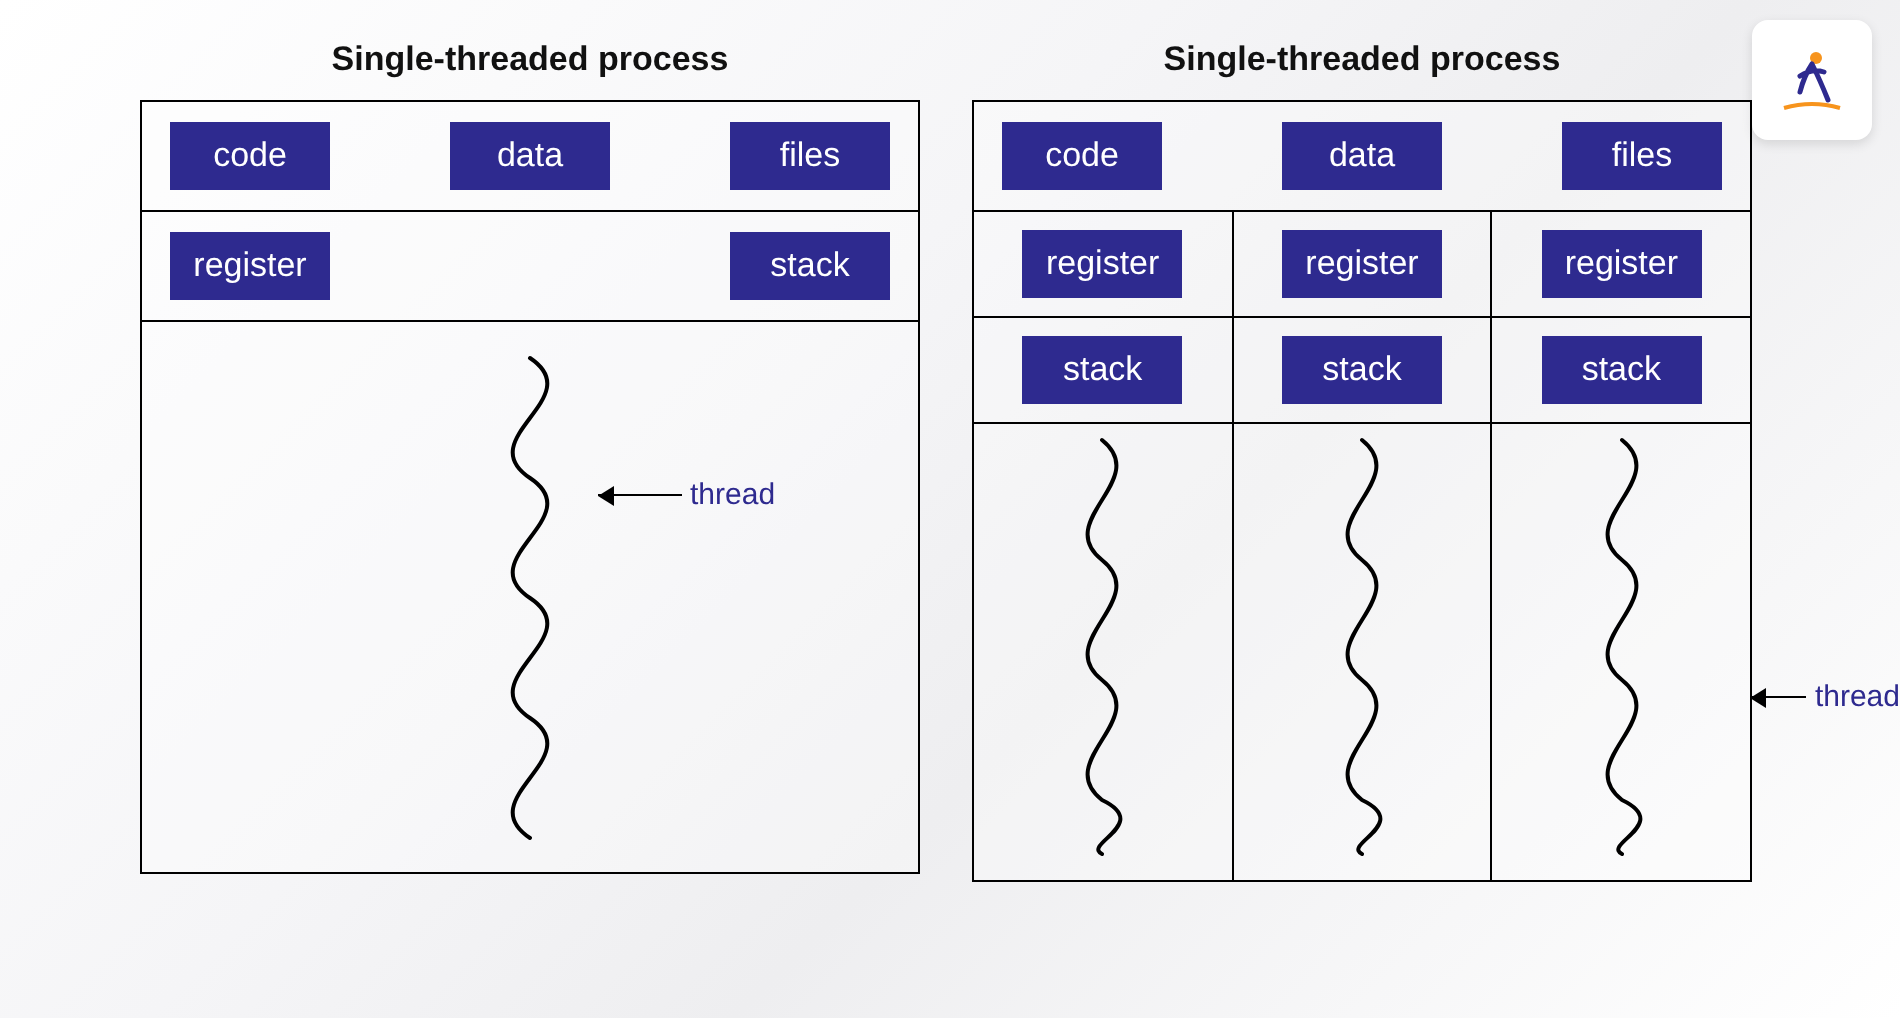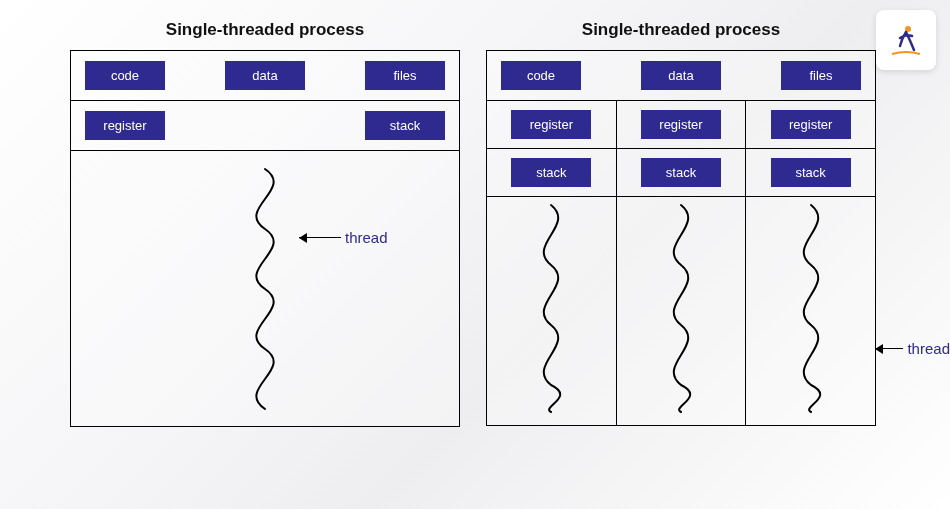--- a/index.html
+++ b/index.html
@@ -51,21 +51,21 @@
     display: flex;
     border-bottom: 1.5px solid #000;
     padding: 10px 14px;
     gap: 20px;
     justify-content: space-between;
   }
   .row:last-child { border-bottom: none; }
   .chip {
     background: #2e2a8f;
     color: #fff;
-    font-size: 13px;
+    font-size: 17px;
     padding: 7px 0px;
     min-width: 80px;
     text-align: center;
     font-weight: 500;
   }
   .threads-area {
     height: 275px;
     display: flex;
     justify-content: center;
     align-items: stretch;

